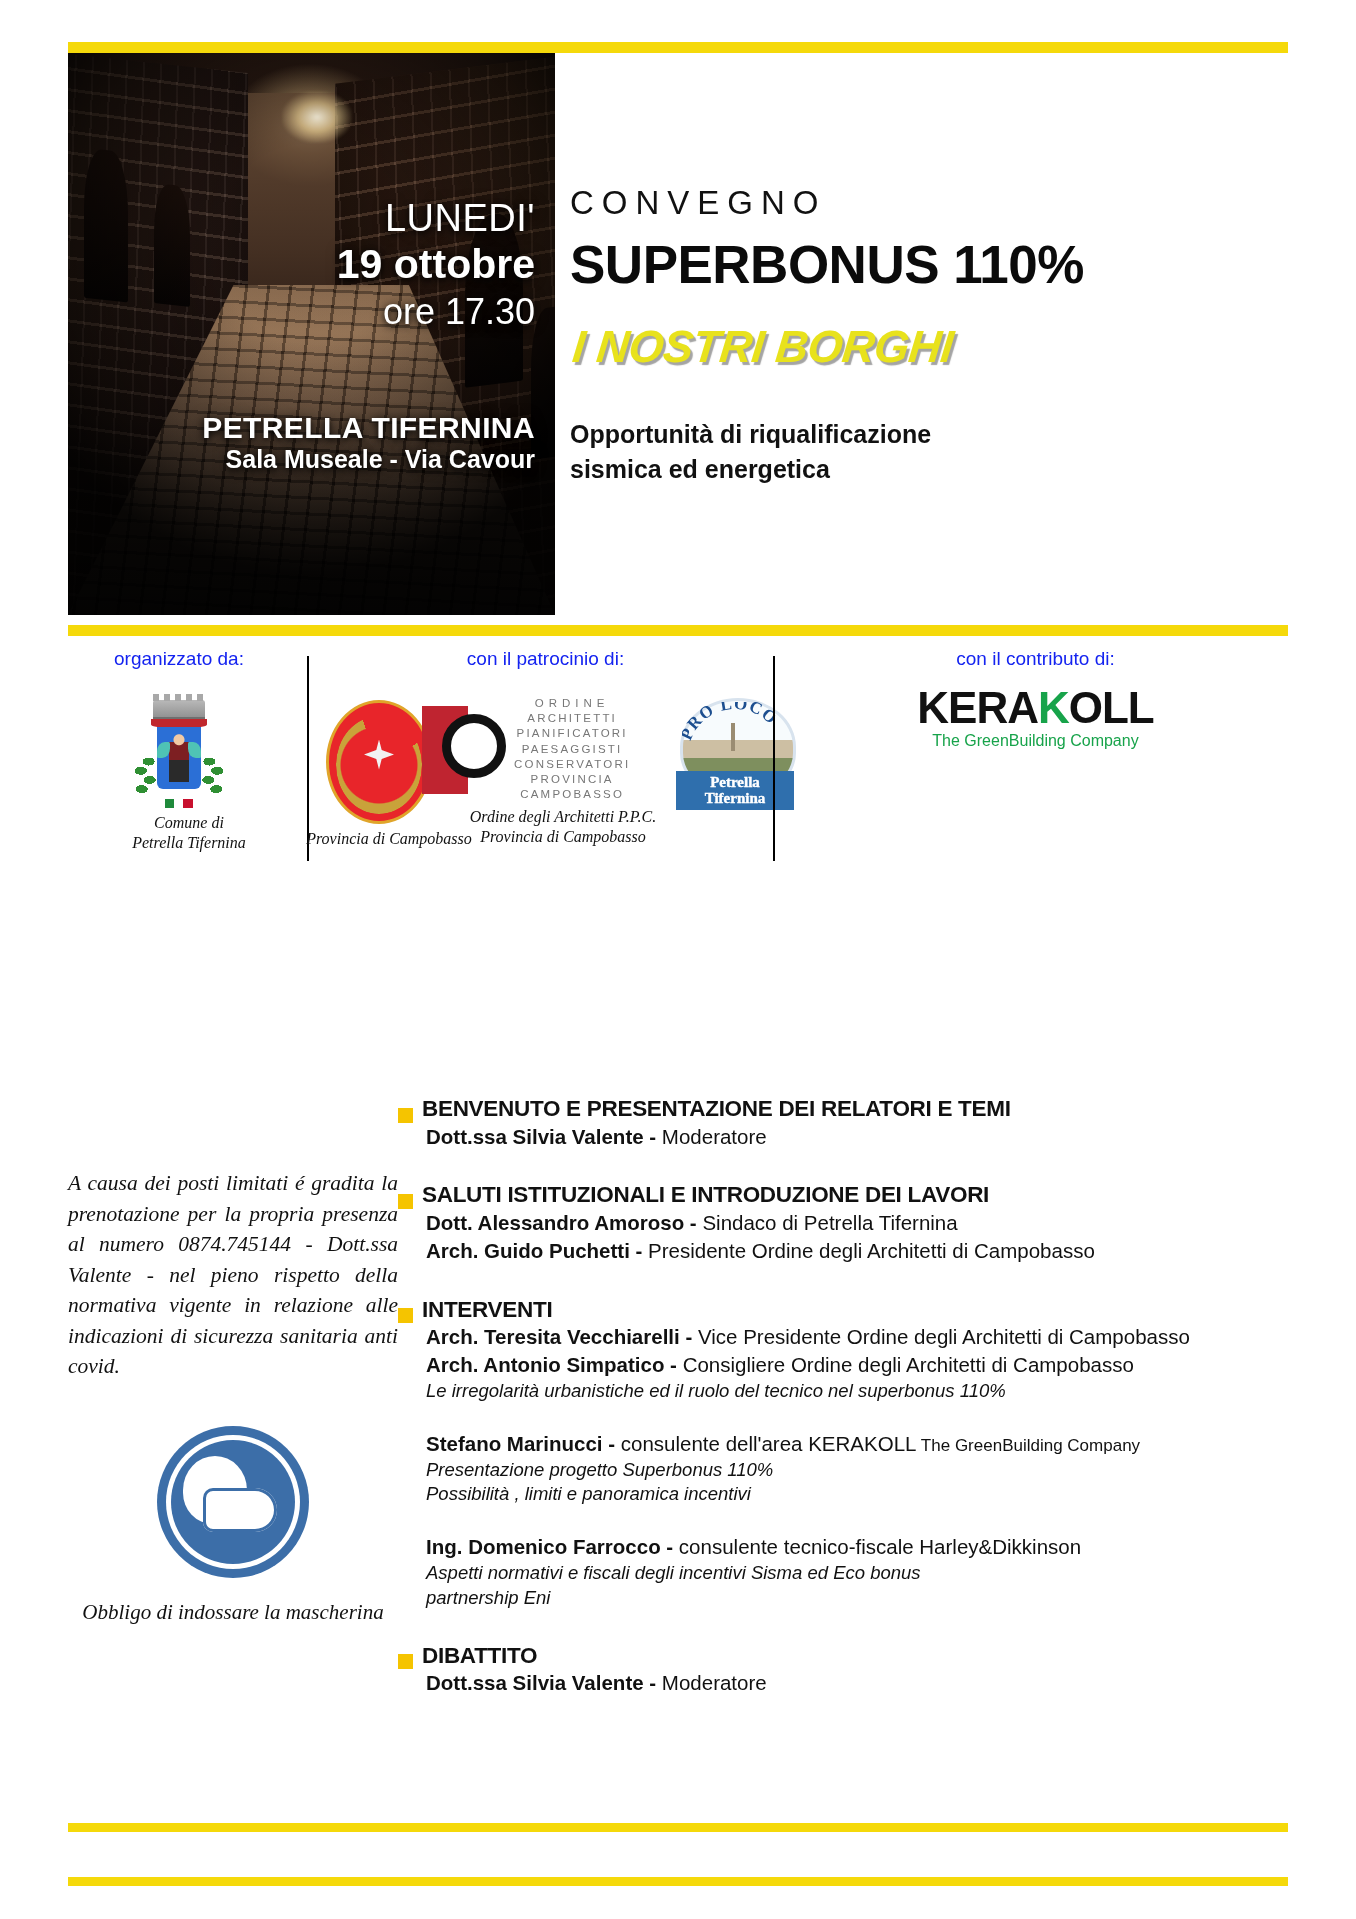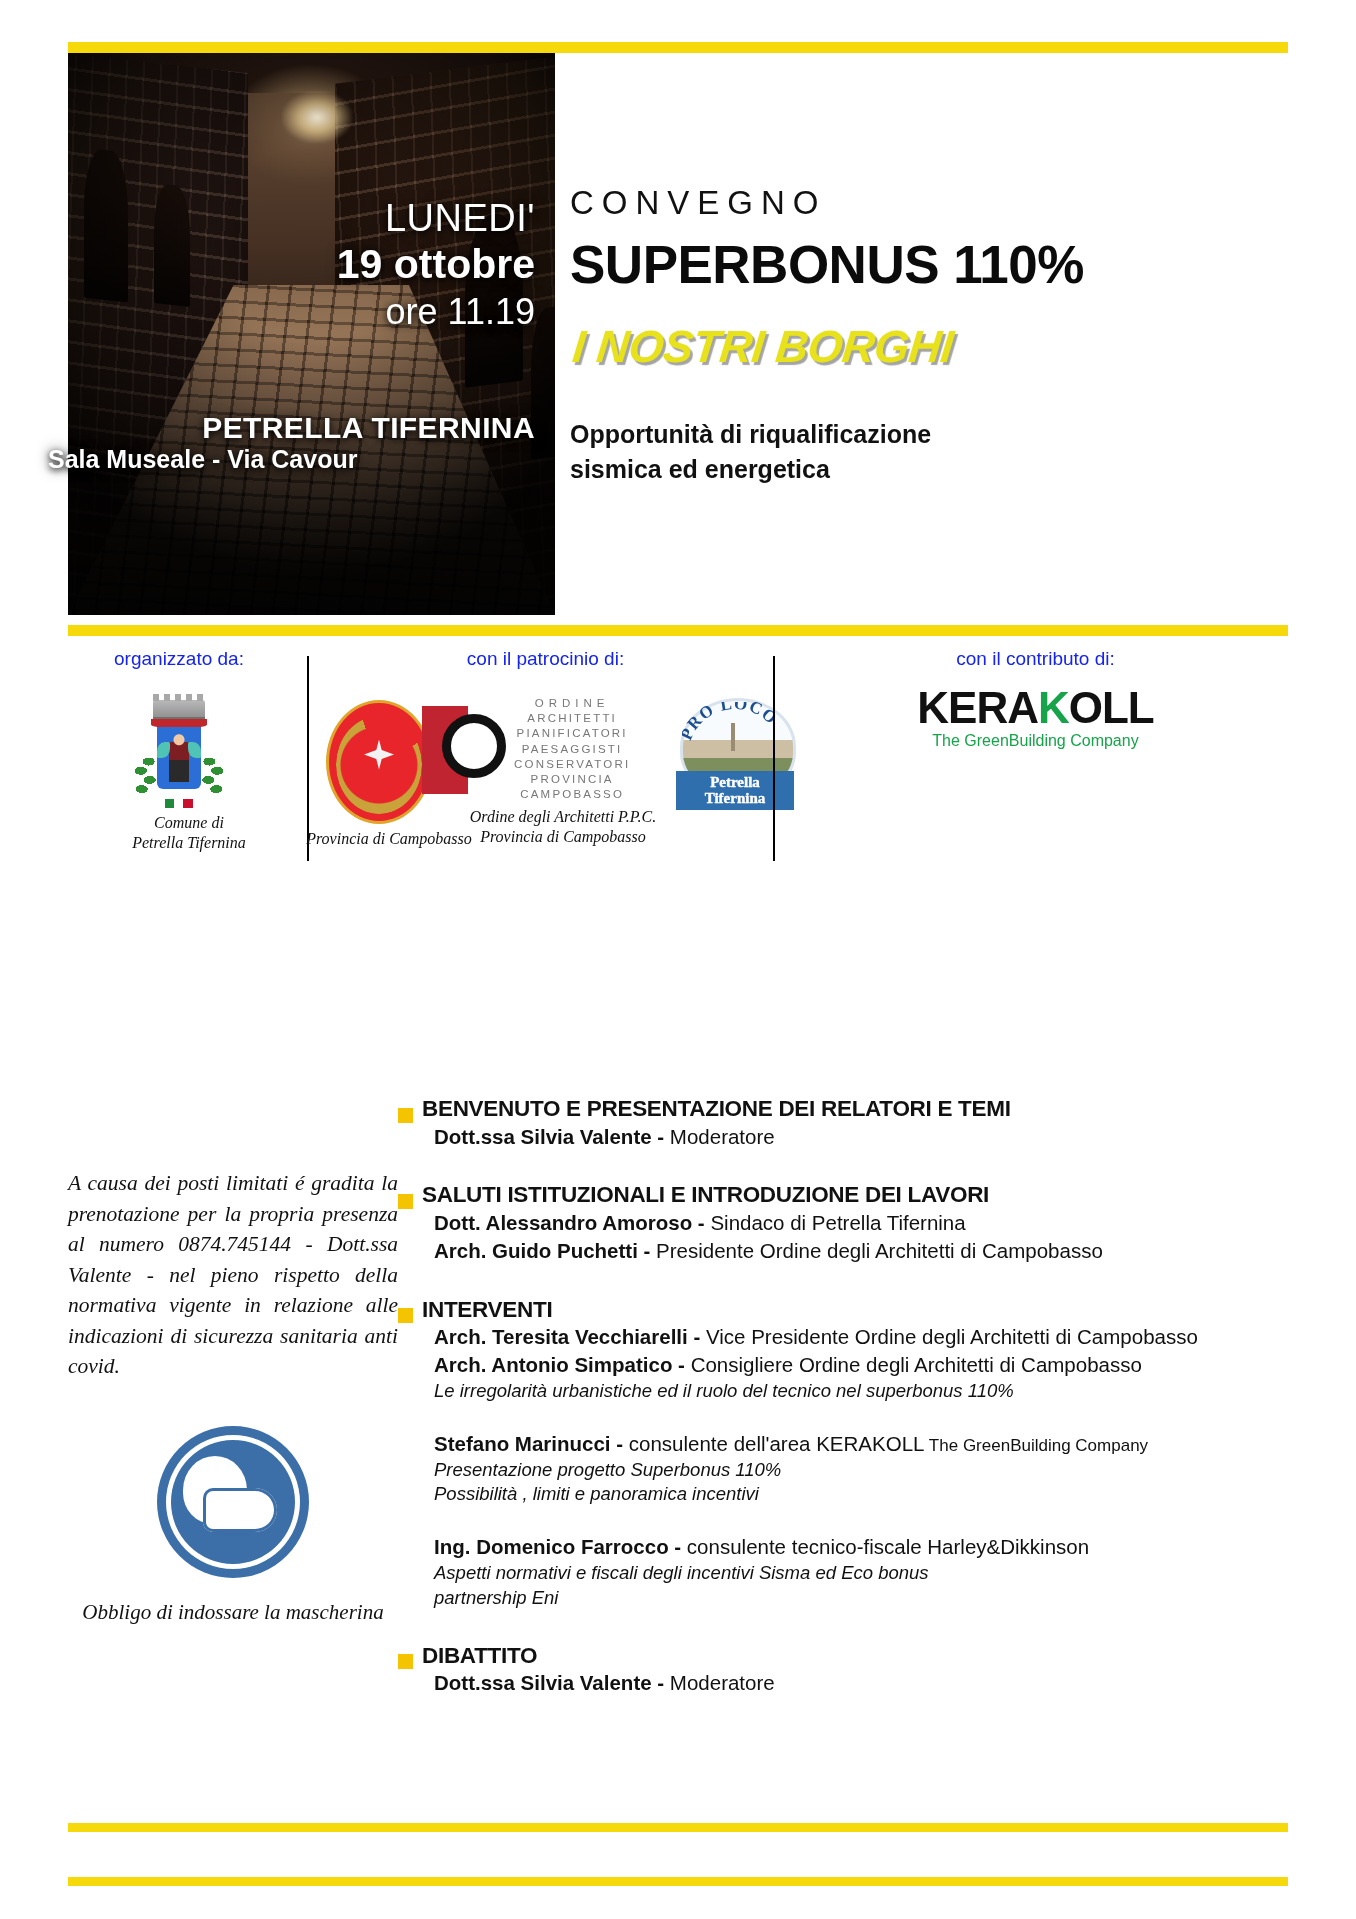--- a/index.html
+++ b/index.html
@@ -119,21 +119,21 @@
     position:absolute; right:20px; top:238px;
     font-size:36px; font-weight:400; text-align:right; width:100%;
   }
   #hero-text .lbl-place {
     position:absolute; right:20px; top:358px;
     font-size:30px; font-weight:700; letter-spacing:.4px;
     text-align:right; width:100%;
   }
   #hero-text .lbl-venue {
     position:absolute; right:20px; top:392px;
-    font-size:25px; font-weight:700; width:100%;
+    font-size:25px; font-weight:700; text-align:right; width:100%;
   }
 
   
   #headline { position:absolute; left:570px; top:185px; width:700px; }
   #headline .kicker {
     font-size:33px; letter-spacing:8px; font-weight:400; color:#111;
     line-height:1.1;
   }
   #headline .title {
     font-size:53px; font-weight:800; color:#0b0b0b; letter-spacing:-.5px;
@@ -365,21 +365,21 @@
   }
   .prog-block { margin-bottom:6px; }
   .prog-head {
     display:flex; align-items:flex-end; gap:9px;
     font-size:22.5px; font-weight:800; color:#111;
     letter-spacing:-.3px; line-height:1.18;
   }
   .bullet {
     width:15px; height:15px; background:#f5c400; flex:0 0 15px; margin-top:5px;
   }
-  .prog-lines { margin-left:36px; }
+  .prog-lines { margin-left:28px; }
   .prog-line {
     font-size:20.5px; line-height:1.36; color:#111;
   }
   .prog-line b { font-weight:700; }
   .prog-line .lite { font-weight:400; }
   .prog-line .sm { font-size:17px; }
   .prog-note {
     font-size:18.5px; font-style:italic; line-height:1.34; color:#111;
   }
   .gap-md { height:26px; }
@@ -402,21 +402,21 @@
   </div>
   <div class="lamp"></div>
   <div class="street"></div>
   <div class="street-dark"></div>
   <div class="vign"></div>
 </div>
 
 <div id="hero-text">
   <div class="lbl-day">LUNEDI'</div>
   <div class="lbl-date">19 ottobre</div>
-  <div class="lbl-time">ore 11.19</div>
+  <div class="lbl-time">ore 17.30</div>
   <div class="lbl-place">PETRELLA TIFERNINA</div>
   <div class="lbl-venue">Sala Museale - Via Cavour</div>
 </div>
 
 <div id="headline">
   <div class="kicker">CONVEGNO</div>
   <div class="title">SUPERBONUS 110%</div>
   <div><span class="sub-hilite">I NOSTRI BORGHI</span></div>
   <div class="tagline" style="white-space:pre-line">Opportunità di riqualificazione
 sismica ed energetica</div>

